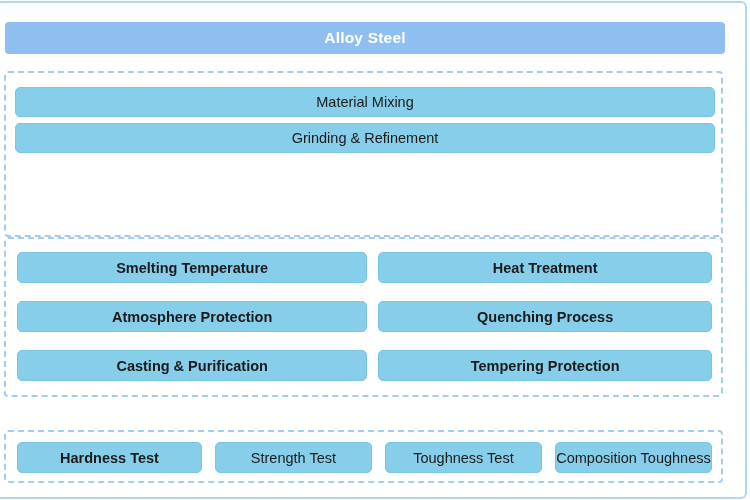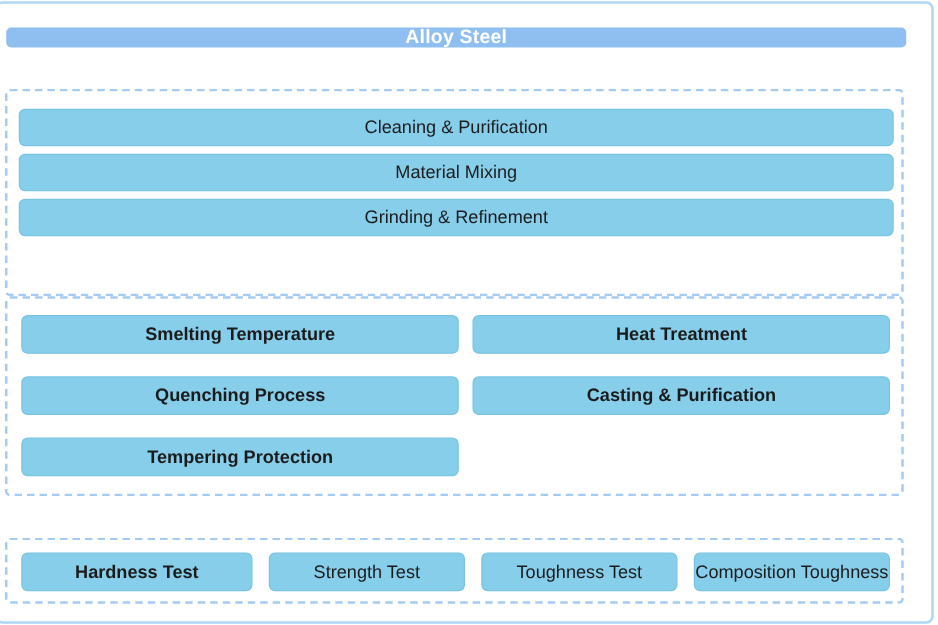--- a/index.html
+++ b/index.html
@@ -27,21 +27,21 @@
   .outer-frame{
     position:absolute;
     left:-4px; top:1px; right:3px; bottom:1px;
     border:2px solid var(--outer-border);
     border-radius:6px;
     pointer-events:none;
   }
   .title-bar{
     position:absolute;
     left:5px; top:22px;
-    width:720px; height:16px;
+    width:720px; height:32px;
     background:var(--header-fill);
     border-radius:4px;
     display:flex; align-items:center; justify-content:center;
     color:var(--header-text);
     font-size:15.5px;
     font-weight:700;
     letter-spacing:.2px;
   }
   .section{
     position:absolute;
@@ -91,28 +91,28 @@
 
 <div class="canvas">
 
   <div class="outer-frame"></div>
 
   <div class="title-bar">
     <span>Alloy Steel</span>
   </div>
 
   <div class="section sec-preparation">
-    <div class="node">Cleaning &amp; Purification</div>
     <div class="node">Material Mixing</div>
     <div class="node">Grinding &amp; Refinement</div>
   </div>
 
   <div class="section sec-processing">
     <div class="node">Smelting Temperature</div>
     <div class="node">Heat Treatment</div>
+    <div class="node">Atmosphere Protection</div>
     <div class="node">Quenching Process</div>
     <div class="node">Casting &amp; Purification</div>
     <div class="node">Tempering Protection</div>
   </div>
 
   <div class="section sec-testing">
     <div class="node">Hardness Test</div>
     <div class="node">Strength Test</div>
     <div class="node">Toughness Test</div>
     <div class="node">Composition Toughness</div>

